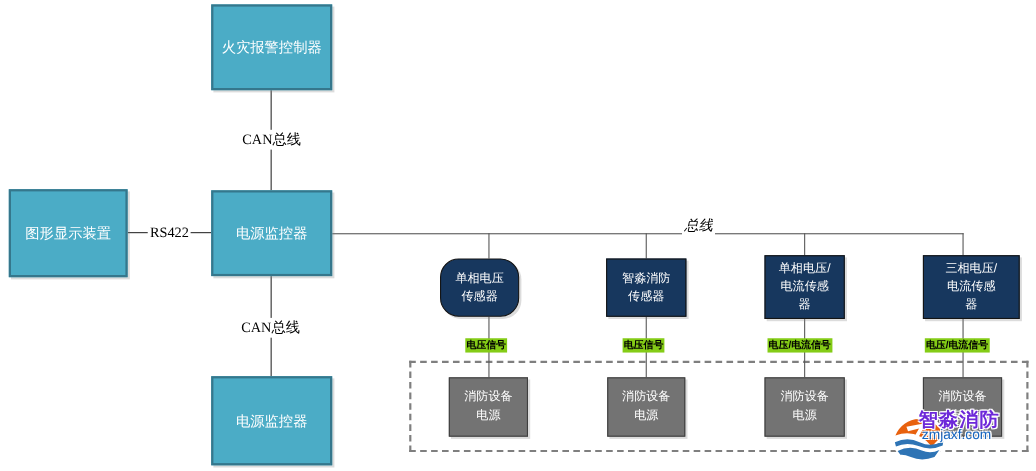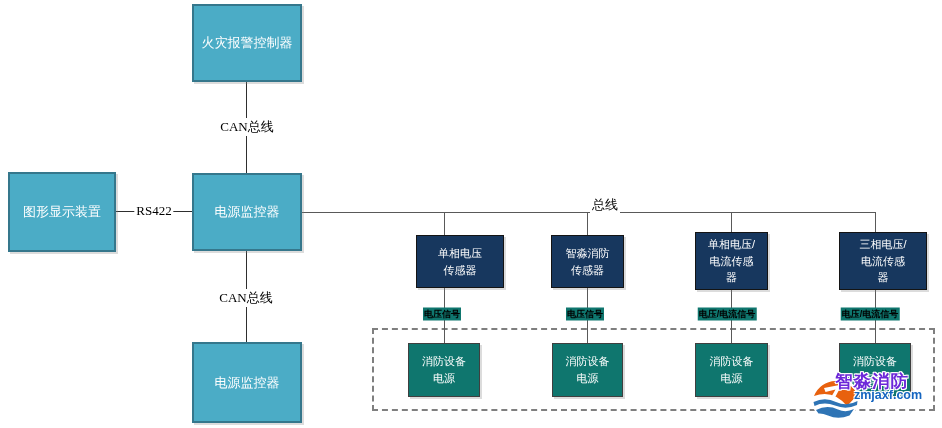--- a/index.html
+++ b/index.html
@@ -3,38 +3,38 @@
 <meta charset="utf-8">
 <style>
   html,body{margin:0;padding:0;background:#ffffff;}
   #canvas{position:relative;width:942px;height:428px;background:#ffffff;overflow:hidden;
           font-family:"Liberation Sans","DejaVu Sans",sans-serif;}
   .node{position:absolute;box-sizing:border-box;display:flex;align-items:center;justify-content:center;
         text-align:center;color:#ffffff;white-space:pre-line;z-index:2;
         box-shadow:2px 2px 0 rgba(130,130,130,0.28);}
   .teal{background:#4BACC6;border:2px solid #35778C;font-size:13px;line-height:1.5;font-family:Liberation Serif, serif;}
   .navy{background:#17375E;border:1px solid #141414;font-size:11px;line-height:1.5;}
-  .red {background:#0f766e;border:1px solid #3F3F3F;font-size:11px;line-height:1.55;}
+  .red {background:#737373;border:1px solid #3F3F3F;font-size:11px;line-height:1.55;}
   .hline{position:absolute;height:1px;z-index:1;}
   .vline{position:absolute;width:1px;z-index:1;}
   .dark{background:#2E2E2E;}
   .gray{background:#595959;}
   .link-label{position:absolute;transform:translate(-50%,-50%);background:#ffffff;padding:0 2px;
               font-family:"Liberation Serif","DejaVu Serif",serif;font-size:13px;color:#000000;
               white-space:nowrap;z-index:3;}
-  .sig-label{position:absolute;transform:translate(-50%,-50%);background:#0f766e;padding:0 1px;
+  .sig-label{position:absolute;transform:translate(-50%,-50%);background:#84cc16;padding:0 1px;
              font-size:9px;font-weight:bold;color:#000000;white-space:nowrap;z-index:3;
              font-family:"Liberation Sans","DejaVu Sans",sans-serif;}
   .dashed-zone{position:absolute;left:372px;top:328px;width:559px;height:79px;
                border:2px dashed #7F7F7F;z-index:0;}
   .wm{position:absolute;z-index:5;}
   .wm-brand{left:835px;top:369px;font-size:17.5px;font-weight:bold;color:#6d28d9;letter-spacing:1px;
             text-shadow:-1px -1px 0 #fff,1px -1px 0 #fff,-1px 1px 0 #fff,1px 1px 0 #fff,0 1px 0 #fff,0 -1px 0 #fff;}
-  .wm-site{left:838px;top:388px;font-size:12.5px;font-weight:bold;color:#1565C0;
-           text-shadow:-1px -1px 0 #fff,1px -1px 0 #fff,-1px 1px 0 #fff,1px 1px 0 #fff;margin-left:16px;}
+  .wm-site{left:838px;top:388px;font-size:12.5px;font-weight:normal;color:#1565C0;
+           text-shadow:-1px -1px 0 #fff,1px -1px 0 #fff,-1px 1px 0 #fff,1px 1px 0 #fff;}
   .wm-logo{left:811px;top:375px;width:48px;height:48px;}
 </style>
 </head>
 <body>
 
 <div id="canvas">
 
   <div class="vline dark" style="left:246px;top:82px;height:91px;"></div>
   <div class="vline dark" style="left:246px;top:251px;height:91px;"></div>
   <div class="hline dark" style="left:116px;top:211px;width:76px;"></div>
@@ -48,21 +48,21 @@
   <div class="vline gray" style="left:731px;top:290px;height:53px;"></div>
   <div class="vline gray" style="left:875px;top:290px;height:53px;"></div>
 
   <div class="dashed-zone"></div>
 
   <div class="node teal" style="left:192px;top:4px;width:110px;height:78px;">火灾报警控制器</div>
   <div class="node teal" style="left:8px;top:172px;width:108px;height:80px;">图形显示装置</div>
   <div class="node teal" style="left:192px;top:173px;width:110px;height:78px;">电源监控器</div>
   <div class="node teal" style="left:192px;top:342px;width:110px;height:81px;">电源监控器</div>
 
-  <div class="node navy" style="left:416px;top:235px;width:88px;height:53px;">单相电压
+  <div class="node navy" style="left:400px;top:235px;width:72px;height:53px;border-radius:17px;">单相电压
 传感器</div>
   <div class="node navy" style="left:551px;top:235px;width:73px;height:53px;">智淼消防
 传感器</div>
   <div class="node navy" style="left:695px;top:232px;width:73px;height:58px;">单相电压/
 电流传感
 器</div>
   <div class="node navy" style="left:839px;top:232px;width:88px;height:58px;">三相电压/
 电流传感
 器</div>
 
@@ -71,21 +71,21 @@
   <div class="node red" style="left:552px;top:343px;width:71px;height:54px;">消防设备
 电源</div>
   <div class="node red" style="left:695px;top:343px;width:73px;height:54px;">消防设备
 电源</div>
   <div class="node red" style="left:839px;top:343px;width:72px;height:54px;">消防设备
 电源</div>
 
   <div class="link-label" style="left:247px;top:127px;">CAN总线</div>
   <div class="link-label" style="left:154px;top:211px;">RS422</div>
   <div class="link-label" style="left:246px;top:298px;">CAN总线</div>
-  <div class="link-label" style="left:605px;top:205px;">总线</div>
+  <div class="link-label" style="left:635px;top:205px;font-style:italic;">总线</div>
 
   <div class="sig-label" style="left:442px;top:314px;">电压信号</div>
   <div class="sig-label" style="left:585px;top:314px;">电压信号</div>
   <div class="sig-label" style="left:727px;top:314px;">电压/电流信号</div>
   <div class="sig-label" style="left:870px;top:314px;">电压/电流信号</div>
 
   <div class="wm wm-logo">
     <svg viewBox="0 0 48 48" width="48" height="48" xmlns="http://www.w3.org/2000/svg">
       <circle cx="24" cy="24" r="23.5" fill="#ffffff"></circle>
       <path d="M3 21 A 23.5 23.5 0 0 1 46.5 20 L 36 31 Q 22 14 3 21 Z" fill="#E8610E"></path>

